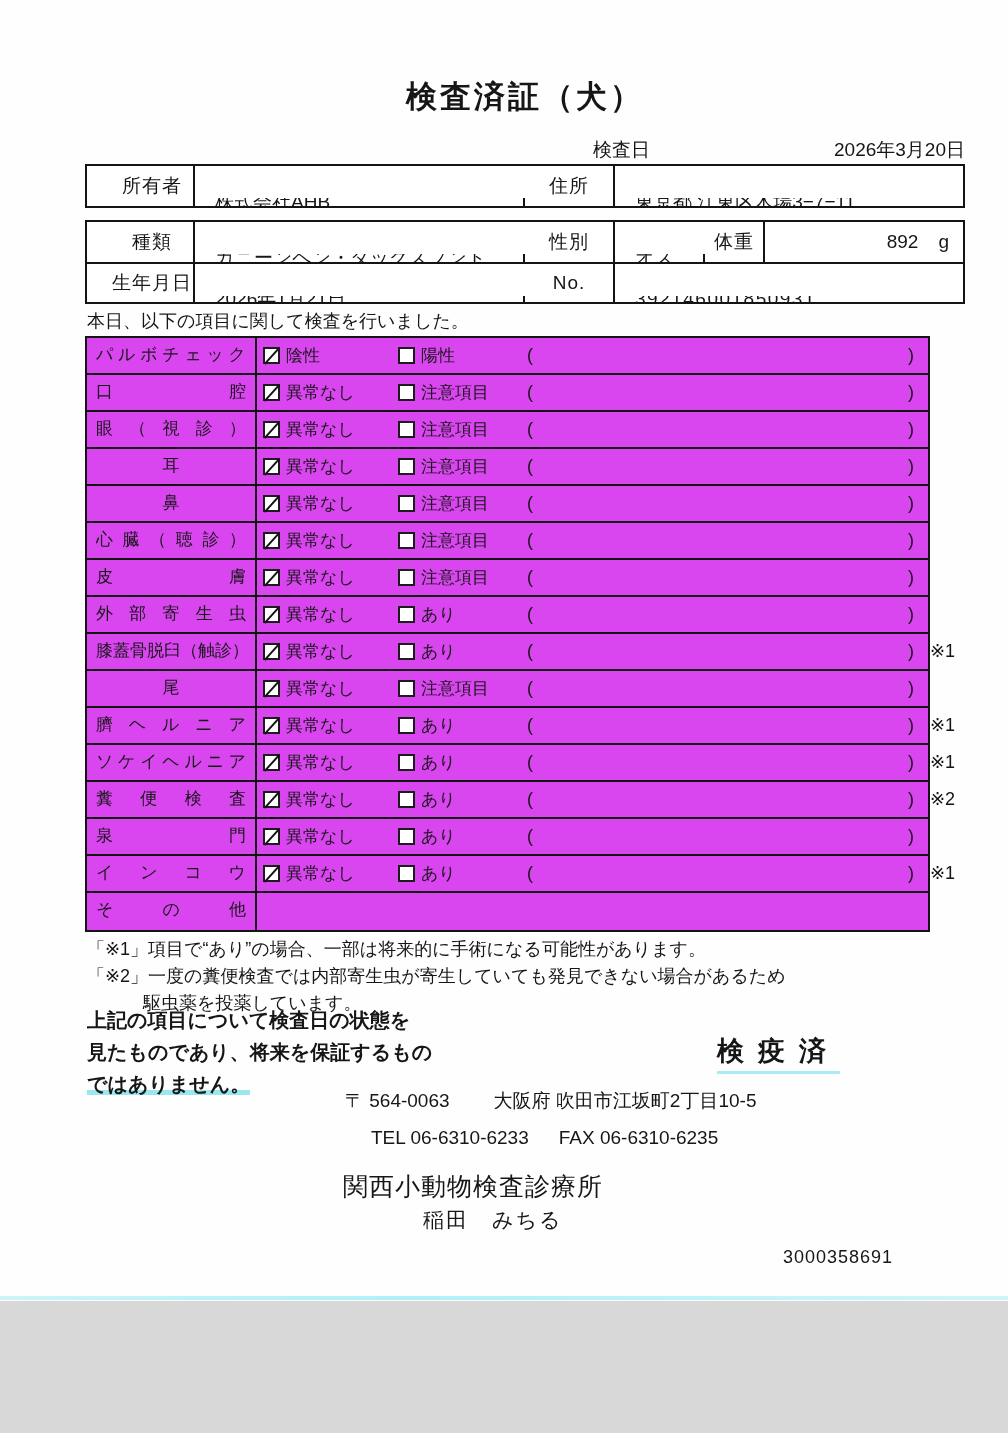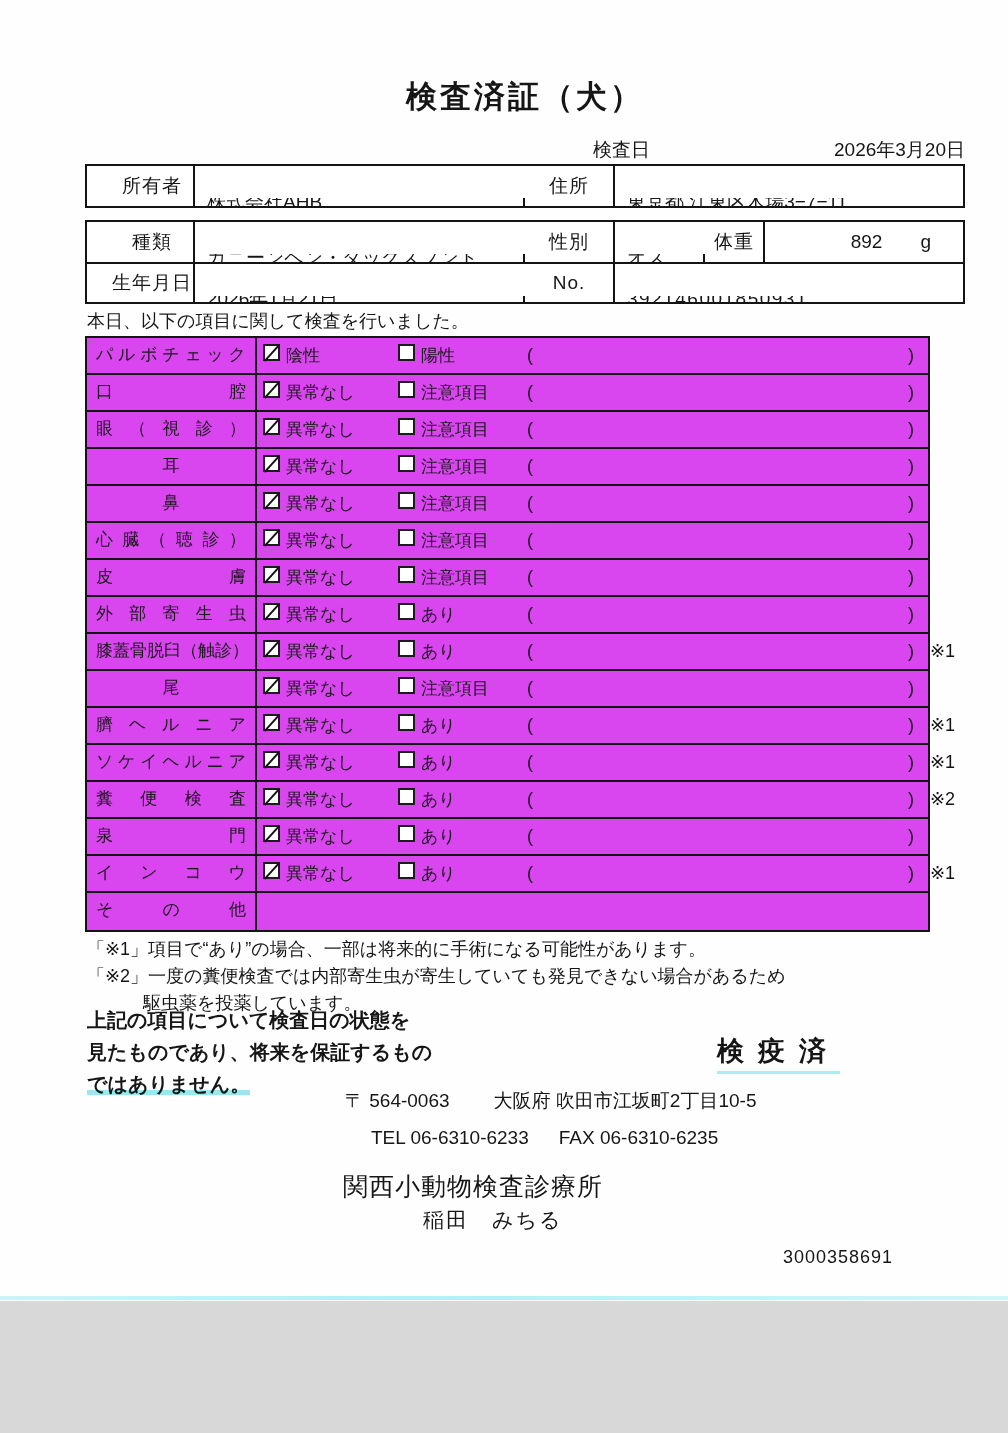--- a/index.html
+++ b/index.html
@@ -28,46 +28,46 @@
 
   .btable{border:2.5px solid #141414;box-sizing:border-box;background:#fff;}
   .trow{display:flex;height:40px;box-sizing:border-box;}
   .trow + .trow{border-top:2.5px solid #141414;}
   .cell{
     display:flex;align-items:center;box-sizing:border-box;
     border-right:2.5px solid #141414;font-size:19px;overflow:hidden;white-space:nowrap;
   }
   .cell:last-child{border-right:none;}
   .cell.lab{justify-content:center;letter-spacing:1px;}
-  .cell.val{padding-left:12px;margin-top:32px;}
+  .cell.val{padding-left:20px;margin-top:32px;}
 
   .owner-table{position:absolute;top:164px;left:0;width:880px;}
   .info-table{position:absolute;top:220px;left:0;width:880px;}
 
   .w108{width:108px;padding-left:24px;} .w330{width:330px;} .w90{width:90px;} .w60{width:60px;}
   .grow{flex:1;}
-  .weight-cell{justify-content:flex-end;gap:38px;padding-right:32px;}
+  .weight-cell{justify-content:flex-end;gap:20px;padding-right:14px;}
   .no-val{letter-spacing:1.5px;}
 
   .intro{position:absolute;top:309px;left:2px;font-size:18px;}
 
   .checks{
     position:absolute;top:336px;left:0;width:845px;
     border:2.5px solid #141414;box-sizing:border-box;background:#d946ef;
   }
   .check-row{position:relative;display:flex;height:37px;box-sizing:border-box;border-bottom:2px solid #141414;}
   .check-row:last-child{border-bottom:none;}
   .c-label{
     width:170px;box-sizing:border-box;border-right:2px solid #141414;
     padding:0 9px;font-size:17px;line-height:34px;
     text-align:justify;text-align-last:justify;overflow:hidden;white-space:nowrap;
   }
   .c-label.single{text-align-last:center;}
   .c-content{flex:1;display:flex;align-items:center;}
-  .c-opt{display:flex;width:135px;padding-left:6px;box-sizing:border-box;font-size:17px;white-space:nowrap;}
+  .c-opt{display:flex;align-items:center;width:135px;padding-left:6px;box-sizing:border-box;font-size:17px;white-space:nowrap;}
   .c-paren{flex:1;display:flex;justify-content:space-between;align-items:center;font-size:18px;padding-right:14px;box-sizing:border-box;}
   .c-note{position:absolute;right:-48px;top:0;width:46px;line-height:35px;font-size:18px;color:#141414;}
   .hidden{visibility:hidden;}
 
   .cb{
     display:inline-block;width:13px;height:13px;
     border:2px solid #1c1c1c;position:relative;margin-right:6px;flex:0 0 auto;
     background:#fff;
   }
   .cb.checked::after{

